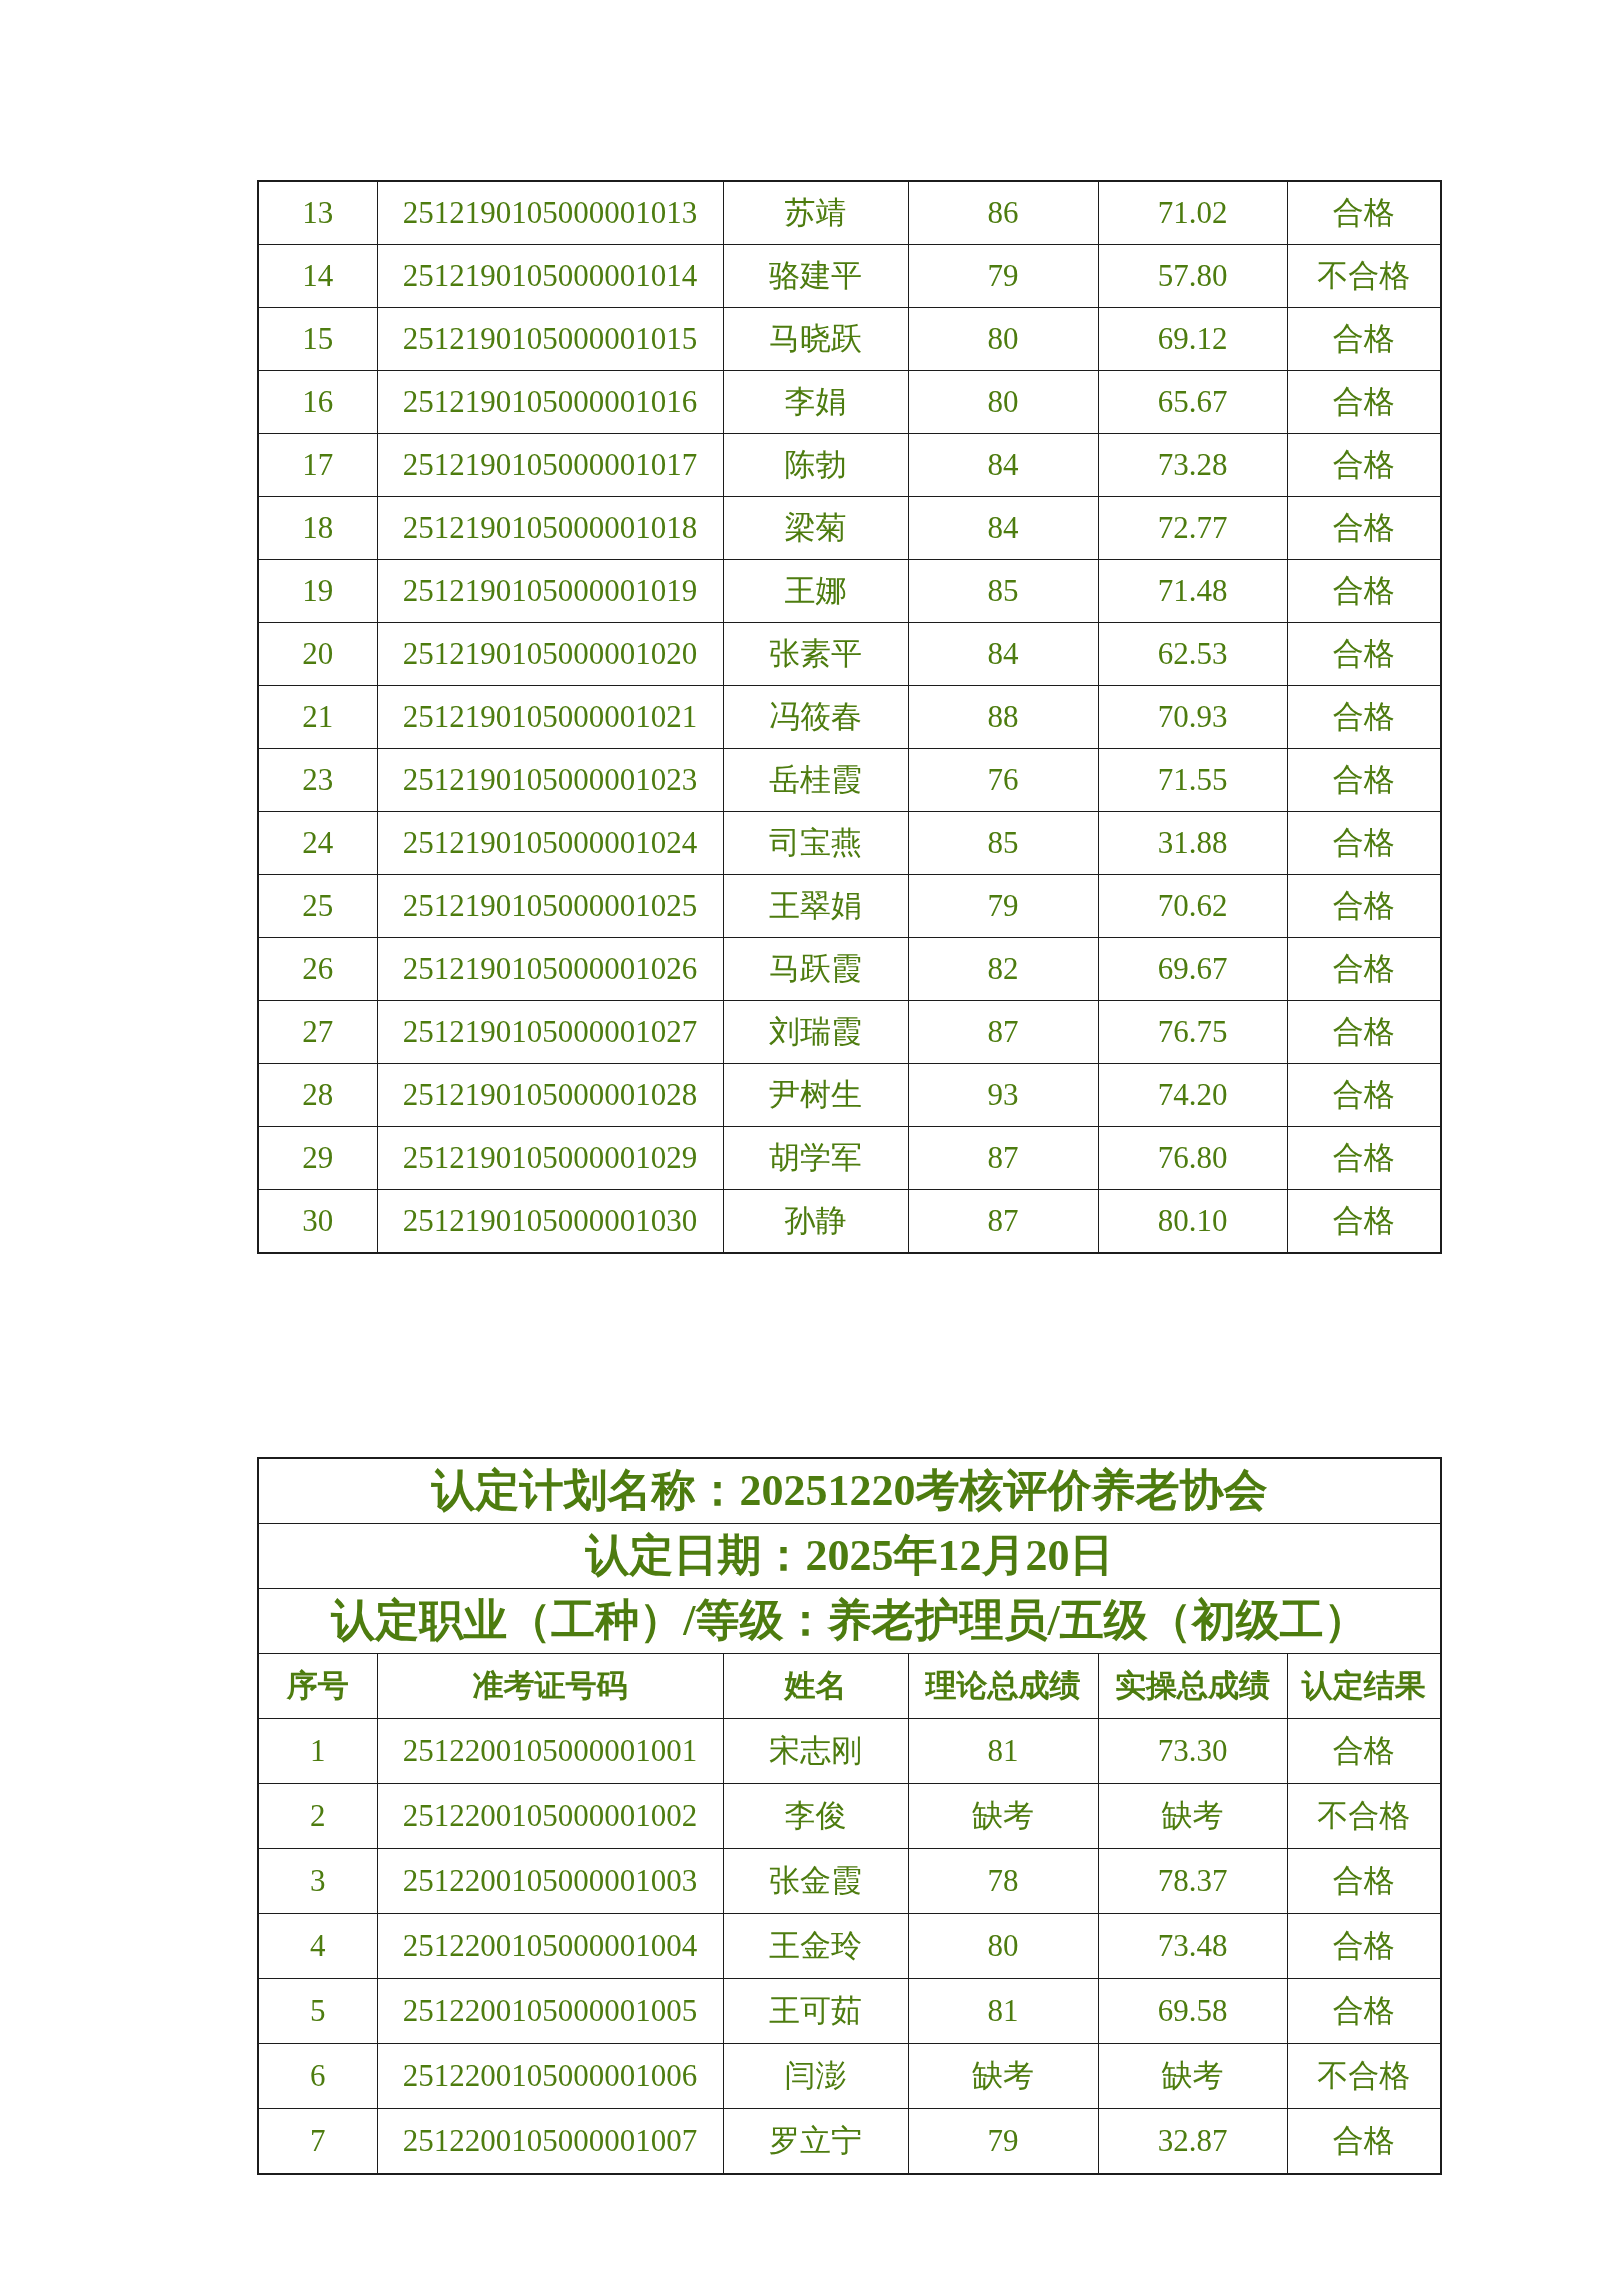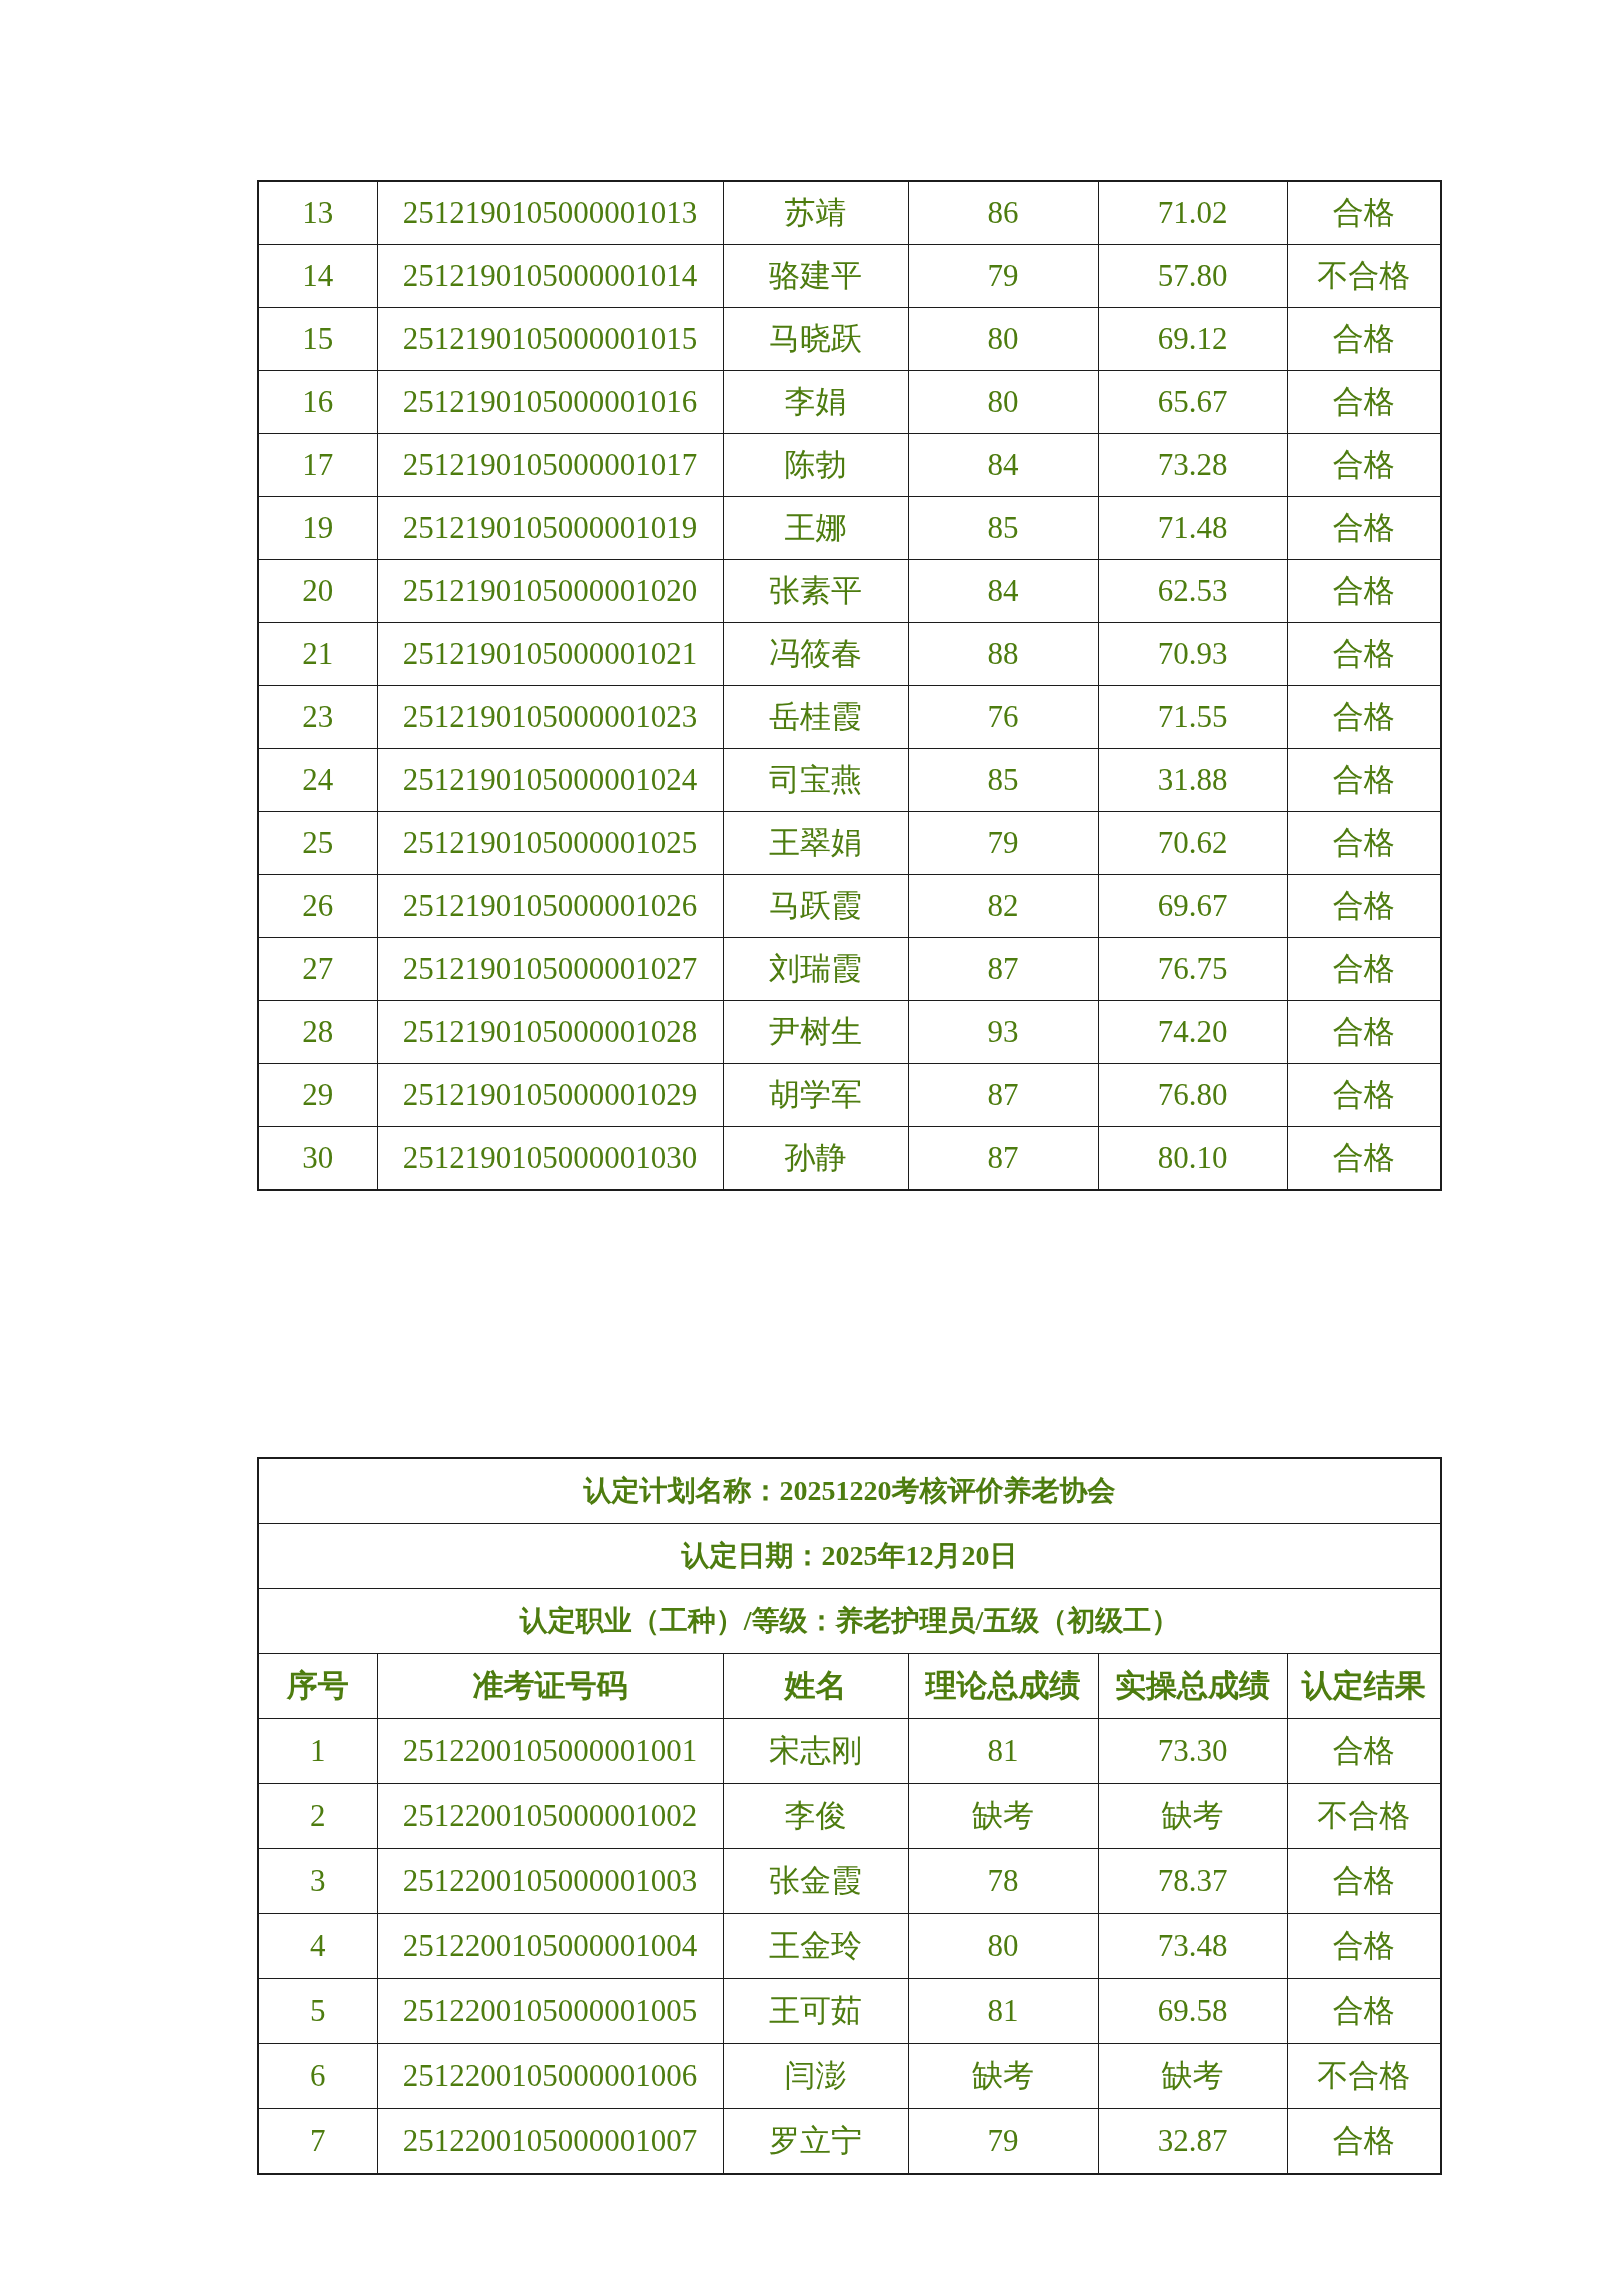--- a/index.html
+++ b/index.html
@@ -41,21 +41,21 @@
     font-size: 31px;
     line-height: 1.1;
     white-space: nowrap;
     overflow: hidden;
     font-weight: normal;
   }
   .tbl1 td { height: 62px; }
   .tbl2 td, .tbl2 th { height: 64px; }
   .tbl2 .title-row td {
     font-weight: bold;
-    font-size: 28px;
+    font-size: 44px;
   }
   .tbl2 .header-row th {
     font-weight: bold;
   }
 </style>
 </head>
 <body>
 
 <div class="page">
 
@@ -100,20 +100,28 @@
           <td>80</td>
           <td>65.67</td>
           <td>合格</td>
         </tr>
         <tr>
           <td>17</td>
           <td>2512190105000001017</td>
           <td>陈勃</td>
           <td>84</td>
           <td>73.28</td>
+          <td>合格</td>
+        </tr>
+        <tr>
+          <td>18</td>
+          <td>2512190105000001018</td>
+          <td>梁菊</td>
+          <td>84</td>
+          <td>72.77</td>
           <td>合格</td>
         </tr>
         <tr>
           <td>19</td>
           <td>2512190105000001019</td>
           <td>王娜</td>
           <td>85</td>
           <td>71.48</td>
           <td>合格</td>
         </tr>

